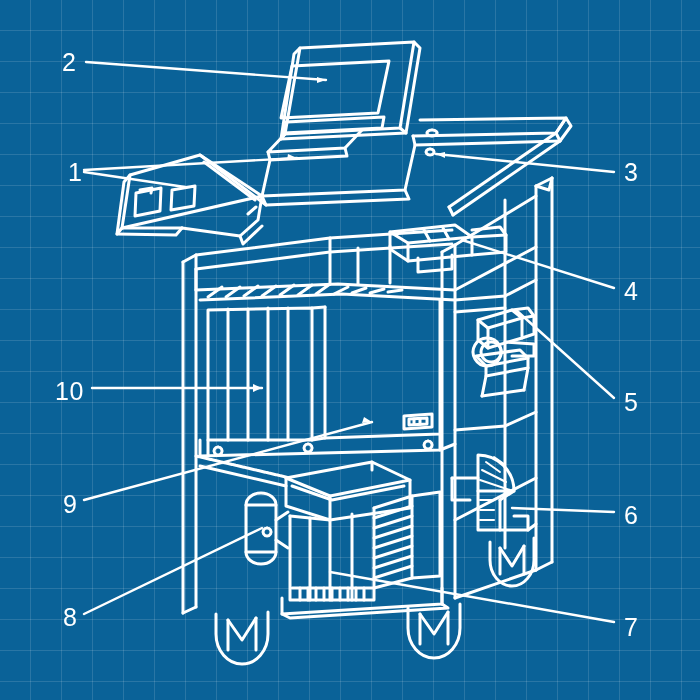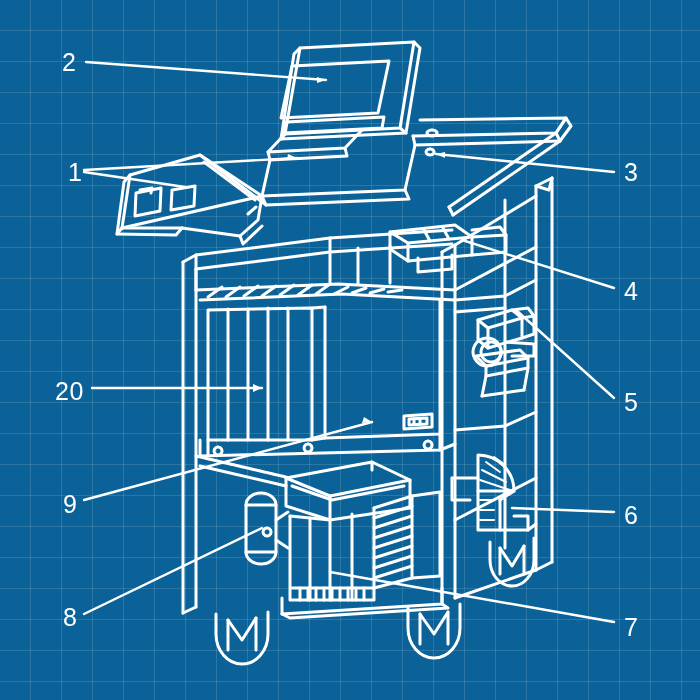--- a/index.html
+++ b/index.html
@@ -351,15 +351,15 @@
   <div class="lbl" style="left: 624px; top: 390px; color: rgb(255, 255, 255);">5</div>
 
   <div class="lbl" style="left: 624px; top: 503px; color: rgb(255, 255, 255);">6</div>
 
   <div class="lbl" style="left: 624px; top: 615px; color: rgb(255, 255, 255);">7</div>
 
   <div class="lbl" style="left: 63px; top: 605px; color: rgb(255, 255, 255);">8</div>
 
   <div class="lbl" style="left: 63px; top: 492px; color: rgb(255, 255, 255);">9</div>
 
-  <div class="lbl" style="left: 55px; top: 379px; color: rgb(255, 255, 255);">20</div>
+  <div class="lbl" style="left: 55px; top: 379px; color: rgb(255, 255, 255);">10</div>
 
 </div>
 
 </body></html>

